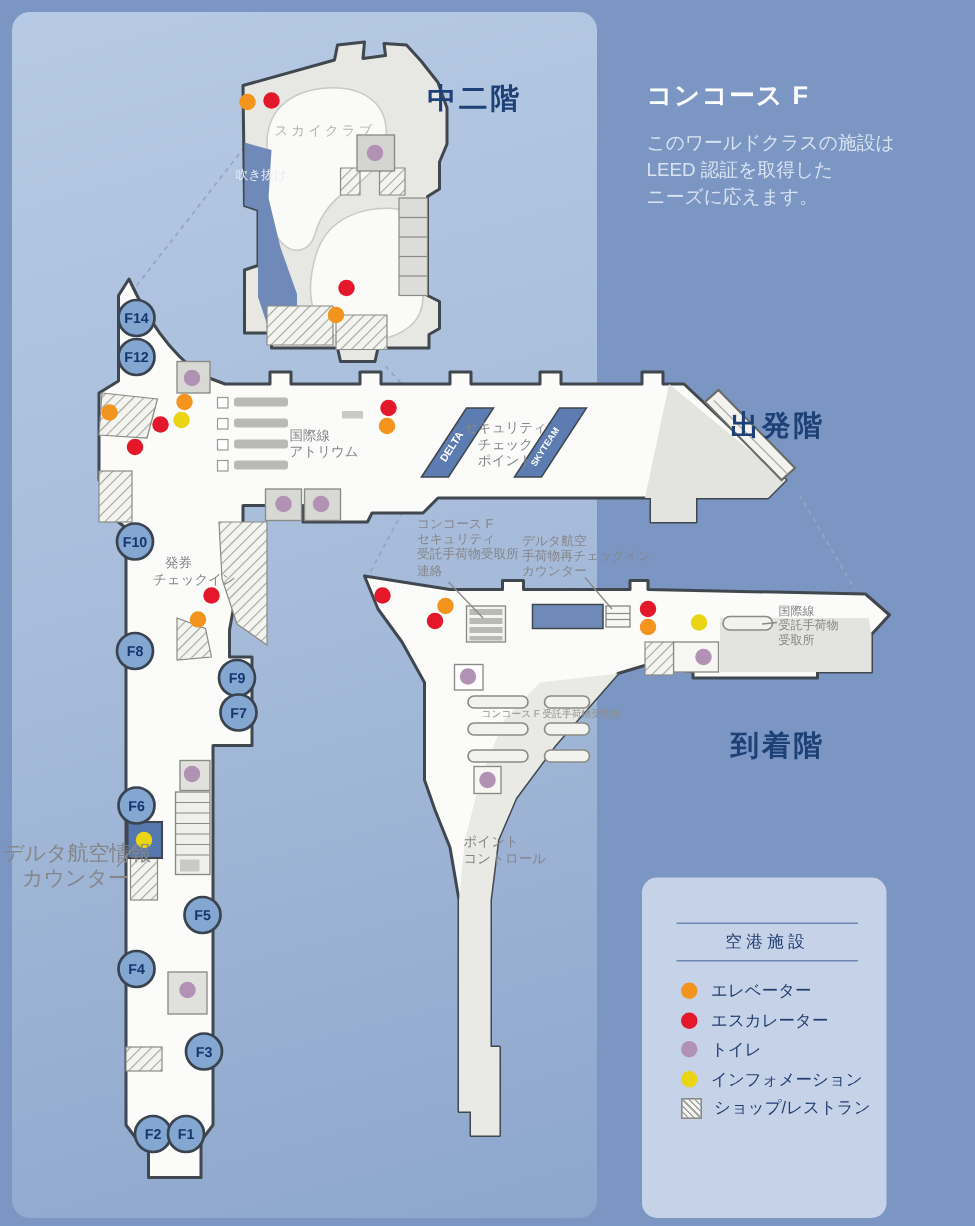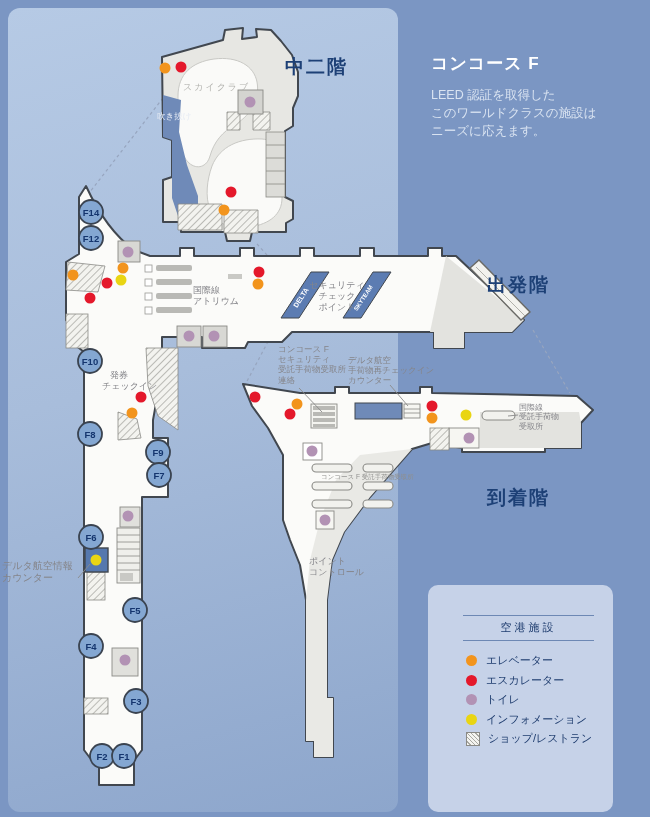--- a/index.html
+++ b/index.html
@@ -18,22 +18,22 @@
   .lbl span{display:block;}
   .map-note{font-size:9px;color:#85858a;}
   .map-note-sm{font-size:6.5px;color:#8f8f8d;}
   .level-label{font-size:19px;font-weight:bold;color:#1d4076;letter-spacing:2px;}
   .title{position:absolute;left:431px;top:52px;font-size:17px;font-weight:bold;color:#ffffff;letter-spacing:1px;}
   .desc{position:absolute;left:431px;top:86px;font-size:12.5px;color:#d9e3f1;line-height:18px;}
   .desc span{display:block;}
   .skyclub{font-size:9px;color:#b2b2ae;letter-spacing:2px;}
   .voidlbl{font-size:8.5px;color:#e6ebf4;}
   .legend{
-    position:absolute;left:428px;top:585px;width:185px;height:227px;
-    background:#c6d2e8;border-radius:10px;box-sizing:border-box;padding:30px 0 0 16px;
+    position:absolute;left:428px;top:585px;width:163px;height:227px;
+    background:#c6d2e8;border-radius:10px;box-sizing:border-box;padding:30px 0 0 4px;
   }
   .legend .hline{height:1px;background:#6d88b4;margin:0 19px;}
   .legend .lhead{font-size:11px;color:#1e3c6e;text-align:center;padding:4px 0 5px 0;letter-spacing:3px;}
   .legend ul{list-style:none;margin:12px 0 0 0;padding:0 0 0 22px;}
   .legend li{display:flex;align-items:center;margin-bottom:4.5px;font-size:11px;color:#1e3c6e;}
   .legend .dot{width:11px;height:11px;border-radius:50%;margin-right:9px;flex:0 0 auto;}
   .legend .swatch{
     width:12px;height:12px;margin-right:8px;flex:0 0 auto;border:1px solid #8a8a86;
     background:repeating-linear-gradient(45deg,#f4f4f0 0 2px,#a8a8a2 2px 3px);
   }
@@ -235,22 +235,22 @@
       <text x="136" y="704.5" text-anchor="middle" font-size="9.5" font-weight="bold" fill="#14356e">F3</text>
       <circle cx="102" cy="756" r="12" fill="#84a7d2" stroke="#3a4350" stroke-width="1.8"></circle>
       <text x="102" y="759.5" text-anchor="middle" font-size="9.5" font-weight="bold" fill="#14356e">F2</text>
       <circle cx="124" cy="756" r="12" fill="#84a7d2" stroke="#3a4350" stroke-width="1.8"></circle>
       <text x="124" y="759.5" text-anchor="middle" font-size="9.5" font-weight="bold" fill="#14356e">F1</text>
     </g>
 </svg>
 
 <div class="title">コンコース F</div>
 <div class="desc">
+  <span>このワールドクラスの施設は</span>
   <span>LEED 認証を取得した</span>
-  <span>このワールドクラスの施設は</span>
   <span>ニーズに応えます。</span>
 </div>
 
 <div class="lbl level-label" style="left:285px;top:56px;">中二階</div>
 <div class="lbl level-label" style="left:487px;top:274px;">出発階</div>
 <div class="lbl level-label" style="left:487px;top:455px;margin-top:32px;">到着階</div>
 
 <div class="lbl skyclub" style="left:183px;top:82px;text-align:center;">スカイクラブ</div>
 <div class="lbl voidlbl" style="left:157px;top:111px;">吹き抜け</div>
 
@@ -271,21 +271,21 @@
 </div>
 <div class="lbl map-note" style="left:348px;top:355px;font-size:8.5px;">
   <span>デルタ航空</span>
   <span>手荷物再チェックイン</span>
   <span>カウンター</span>
 </div>
 <div class="lbl map-note" style="left:102px;top:370px;">
   <span style="padding-left:8px;">発券</span>
   <span>チェックイン</span>
 </div>
-<div class="lbl map-note" style="left:2px;top:560px;width:84px;font-size:10px;">
+<div class="lbl map-note" style="left:2px;top:560px;width:84px;text-align:right;font-size:14px;">
   <span>デルタ航空情報</span>
   <span>カウンター</span>
 </div>
 <div class="lbl map-note" style="left:519px;top:403px;font-size:8px;line-height:1.18;">
   <span>国際線</span>
   <span>受託手荷物</span>
   <span>受取所</span>
 </div>
 <div class="lbl map-note-sm" style="left:321px;top:473px;">コンコース F 受託手荷物受取所</div>
 <div class="lbl map-note" style="left:309px;top:556px;">

